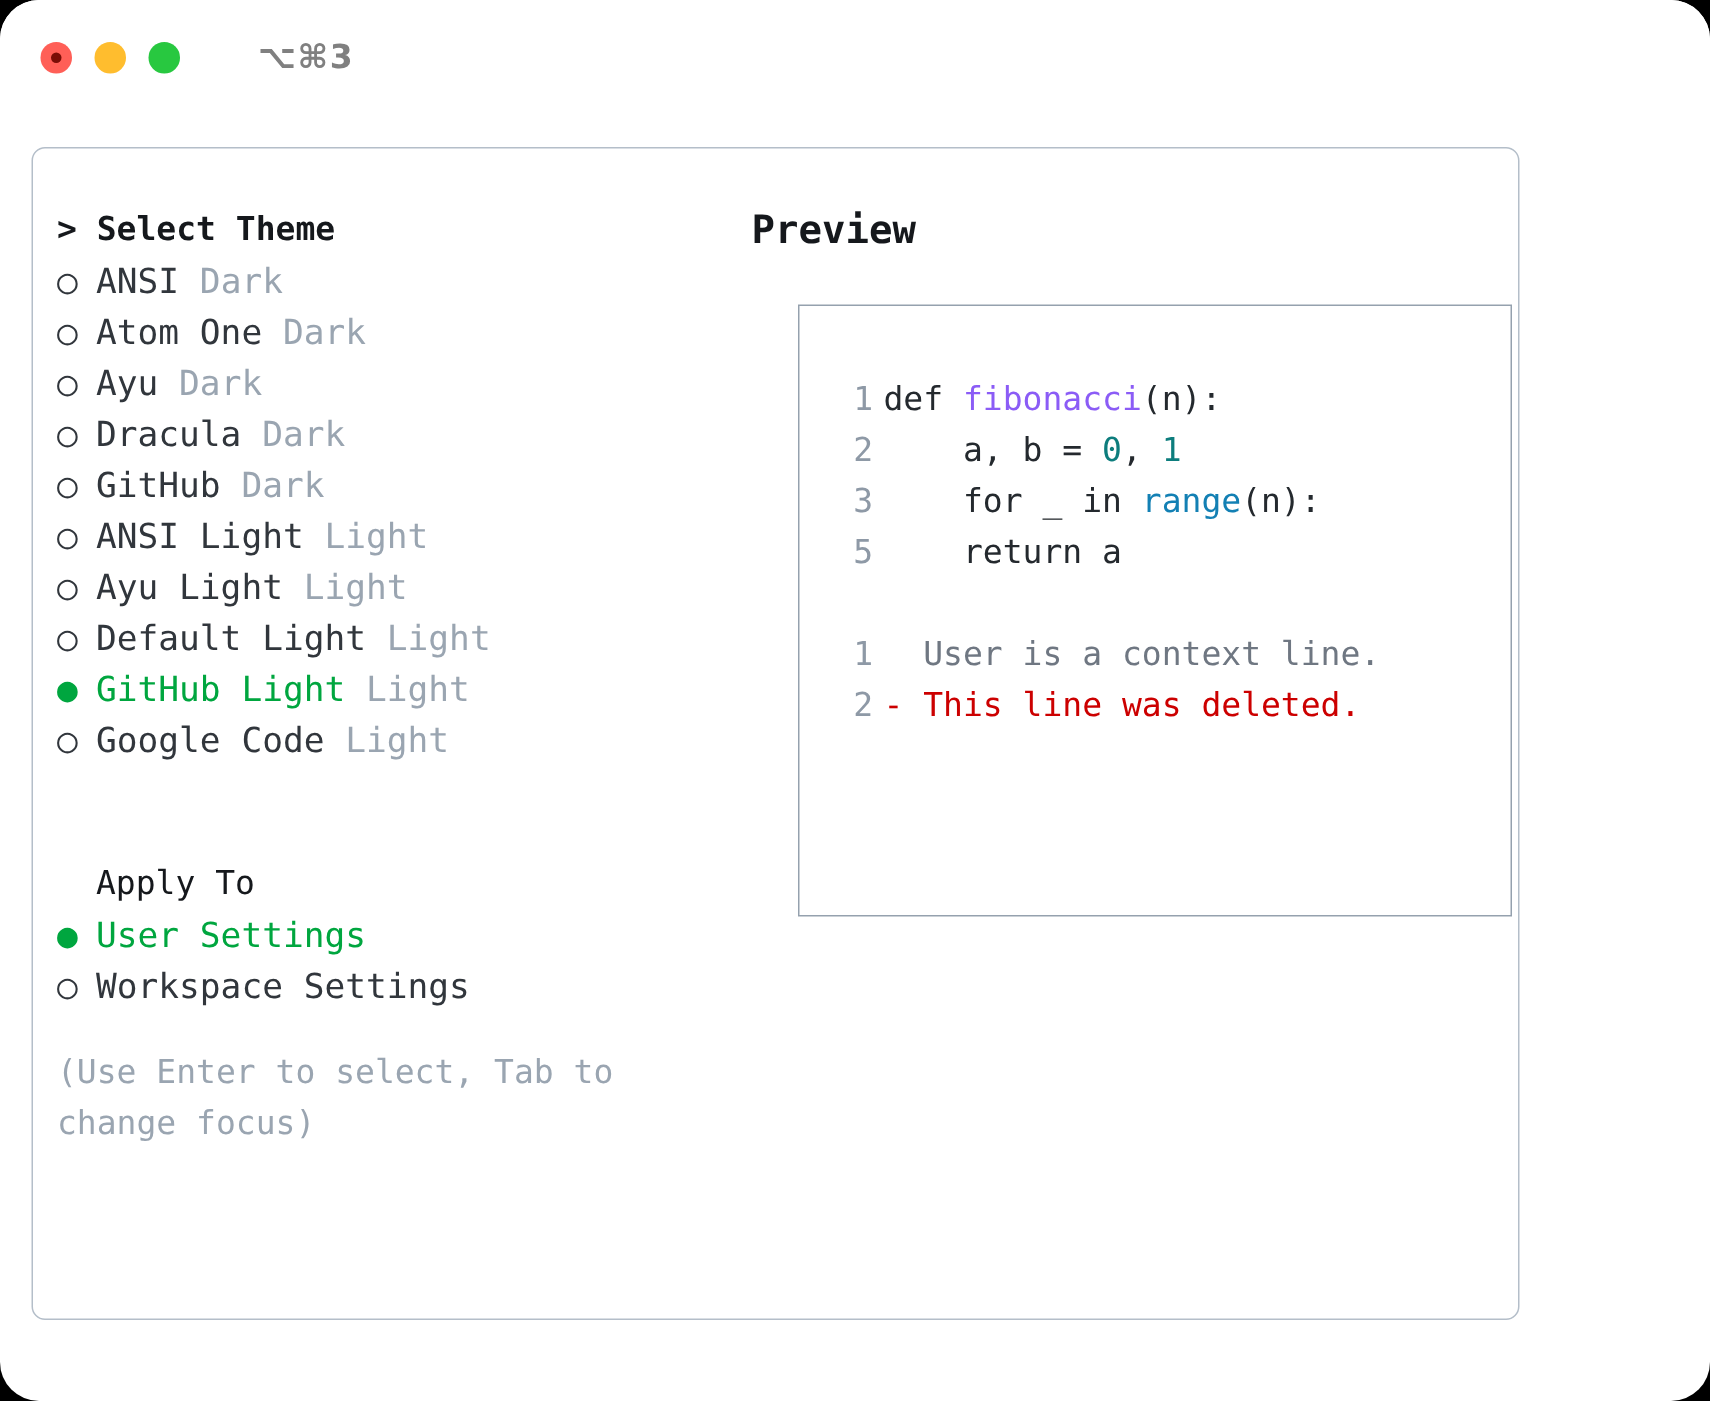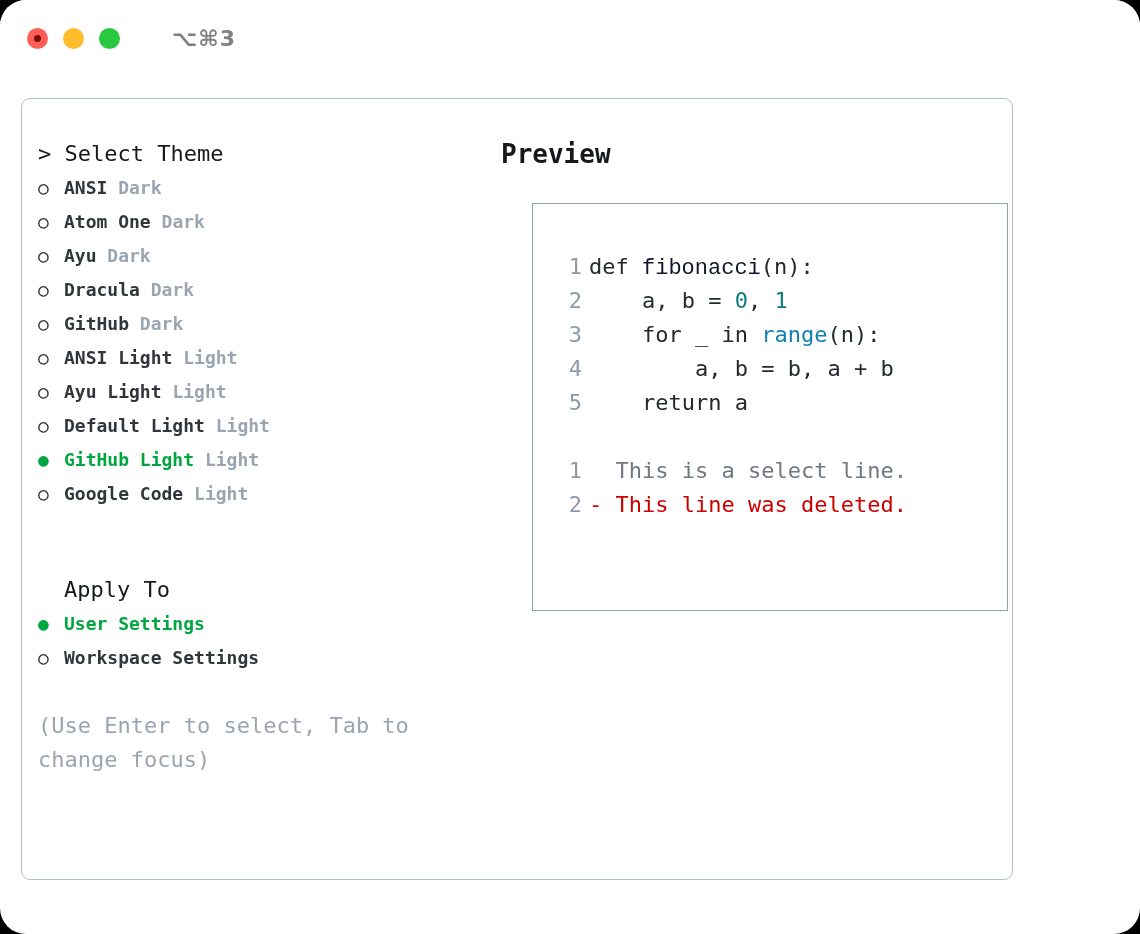--- a/index.html
+++ b/index.html
@@ -96,63 +96,62 @@
   #right-column {
     position: absolute;
     left: 479px;
     top: 38px;
     width: 490px;
   }
 
   
   .section-heading {
     font-size: 22px;
-    font-weight: normal;
+    font-weight: bold;
     color: #15181c;
     height: 34px;
     line-height: 34px;
     white-space: pre;
   }
   #preview-heading {
     font-size: 26px;
     font-weight: bold;
     color: #15181c;
     height: 34px;
     line-height: 34px;
   }
 
   .opt-row {
     height: 34px;
     line-height: 34px;
-    font-size: 18px;
+    font-size: 23px;
     color: #31363c;
     white-space: pre;
     display: block;
-    font-weight: bold;
   }
   .marker {
     display: inline-block;
     width: 26px;
     color: #31363c;
   }
   .marker.selected { color: #00a63f; }
   .opt-label.selected { color: #00a63f; margin-top: 40px; }
   .opt-tag {
     color: #9aa5b1;
   }
 
   .spacer-row { height: 34px; }
 
   #help-text {
     font-size: 22px;
     line-height: 34px;
     color: #9aa5b1;
     width: 410px;
     white-space: pre-wrap;
-    margin-top: 34px;
+    margin-top: 24px;
   }
 
   
   #preview-box {
     position: absolute;
     left: 31px;
     top: 66px;
     width: 476px;
     height: 408px;
     border: 1.6px solid #95a1ae;
@@ -172,21 +171,21 @@
     white-space: pre;
     color: #24292e;
   }
   .lineno {
     display: inline-block;
     width: 30px;
     text-align: right;
     color: #8e99a6;
     margin-right: 7px;
   }
-  .tok-fn   { color: #0f172a; font-family: Liberation Mono, monospace; }
+  .tok-fn   { color: #8b5cf6; }
   .tok-num  { color: #0d7d7d; }
   .tok-call { color: #1380b4; }
 
   .diff-gap { height: 34px; }
   .diff-context { color: #6f7782; }
   .diff-del { color: #cc0000; }
   .diff-add { color: #00c300; }
 </style>
 </head>
 <body>
@@ -235,26 +234,25 @@
 
     <div id="right-column">
       <div id="preview-heading">Preview</div>
 
       <div id="preview-box">
         <div id="code-area">
           <div id="code-lines">
               <div class="code-line"><span class="lineno">1</span><span>def </span><span class="tok-fn">fibonacci</span><span>(n):</span></div>
               <div class="code-line"><span class="lineno">2</span><span>    a, b = </span><span class="tok-num">0</span><span>, </span><span class="tok-num">1</span></div>
               <div class="code-line"><span class="lineno">3</span><span>    for _ in </span><span class="tok-call">range</span><span>(n):</span></div>
-              <div class="code-line"><span class="lineno">4</span><span>        a, b = b, a + b</span></div>
               <div class="code-line"><span class="lineno">5</span><span>    return a</span></div>
             </div>
           <div class="diff-gap"></div>
           <div id="diff-lines">
-              <div class="code-line"><span class="lineno">1</span><span class="diff-context">  </span><span class="diff-context">This is a select line.</span></div>
+              <div class="code-line"><span class="lineno">1</span><span class="diff-context">  </span><span class="diff-context">User is a context line.</span></div>
               <div class="code-line"><span class="lineno">2</span><span class="diff-del">- </span><span class="diff-del">This line was deleted.</span></div>
             </div>
         </div>
       </div>
     </div>
 
   </div>
 </div>
 
 </body></html>

